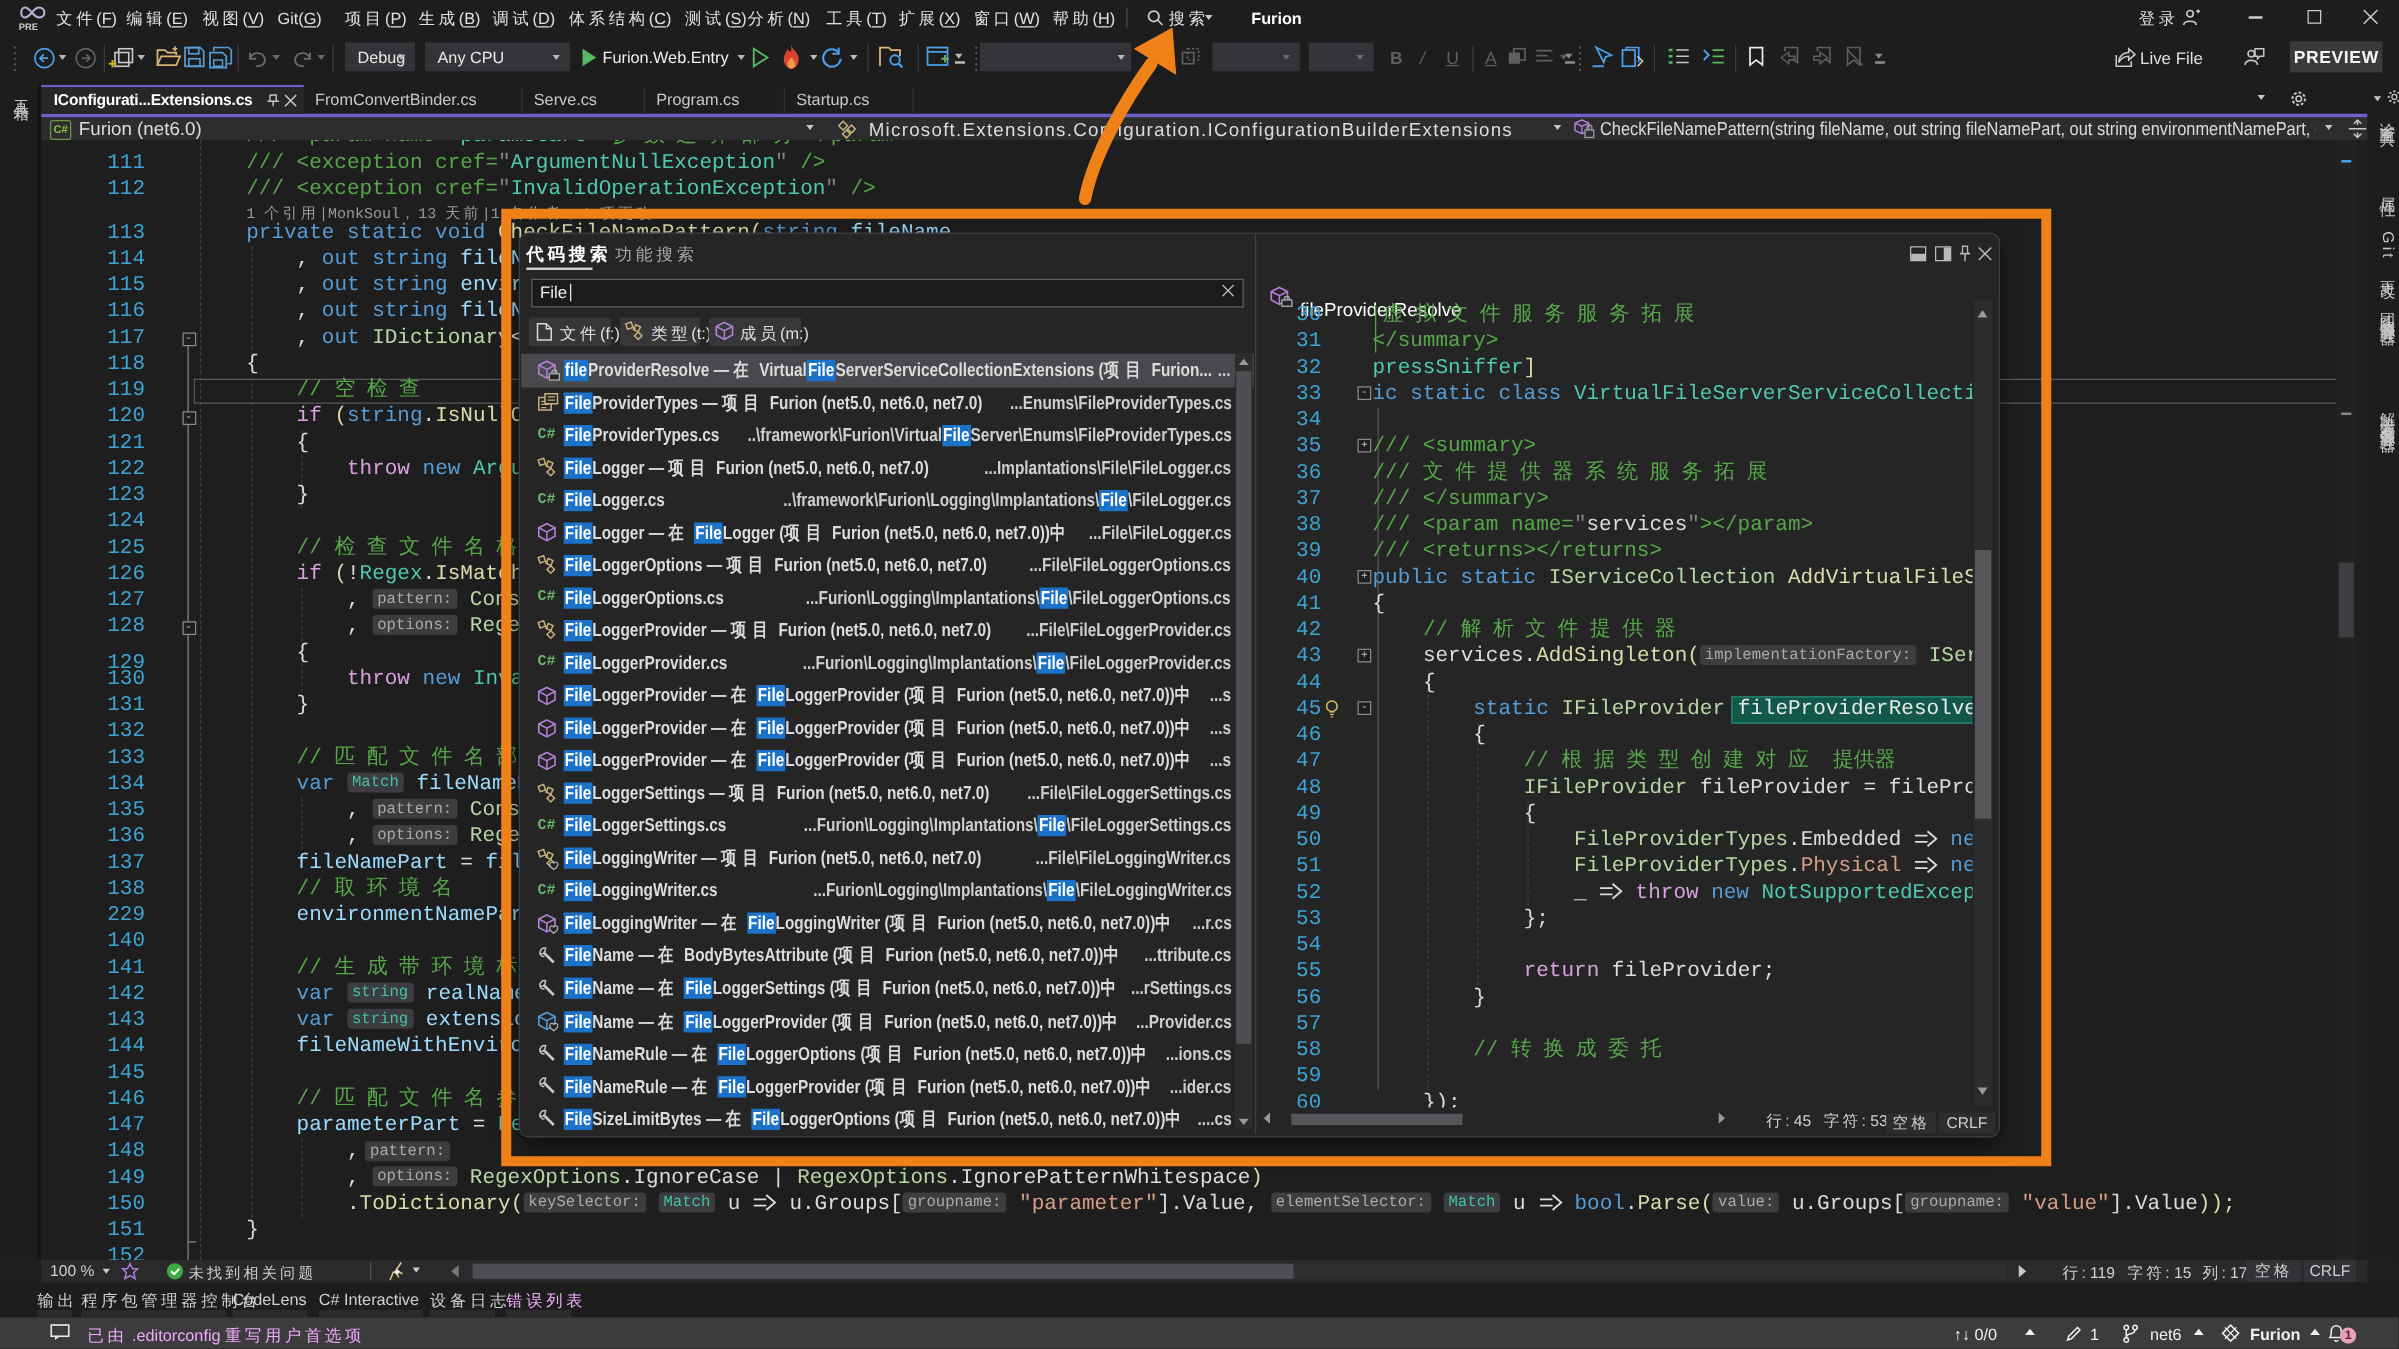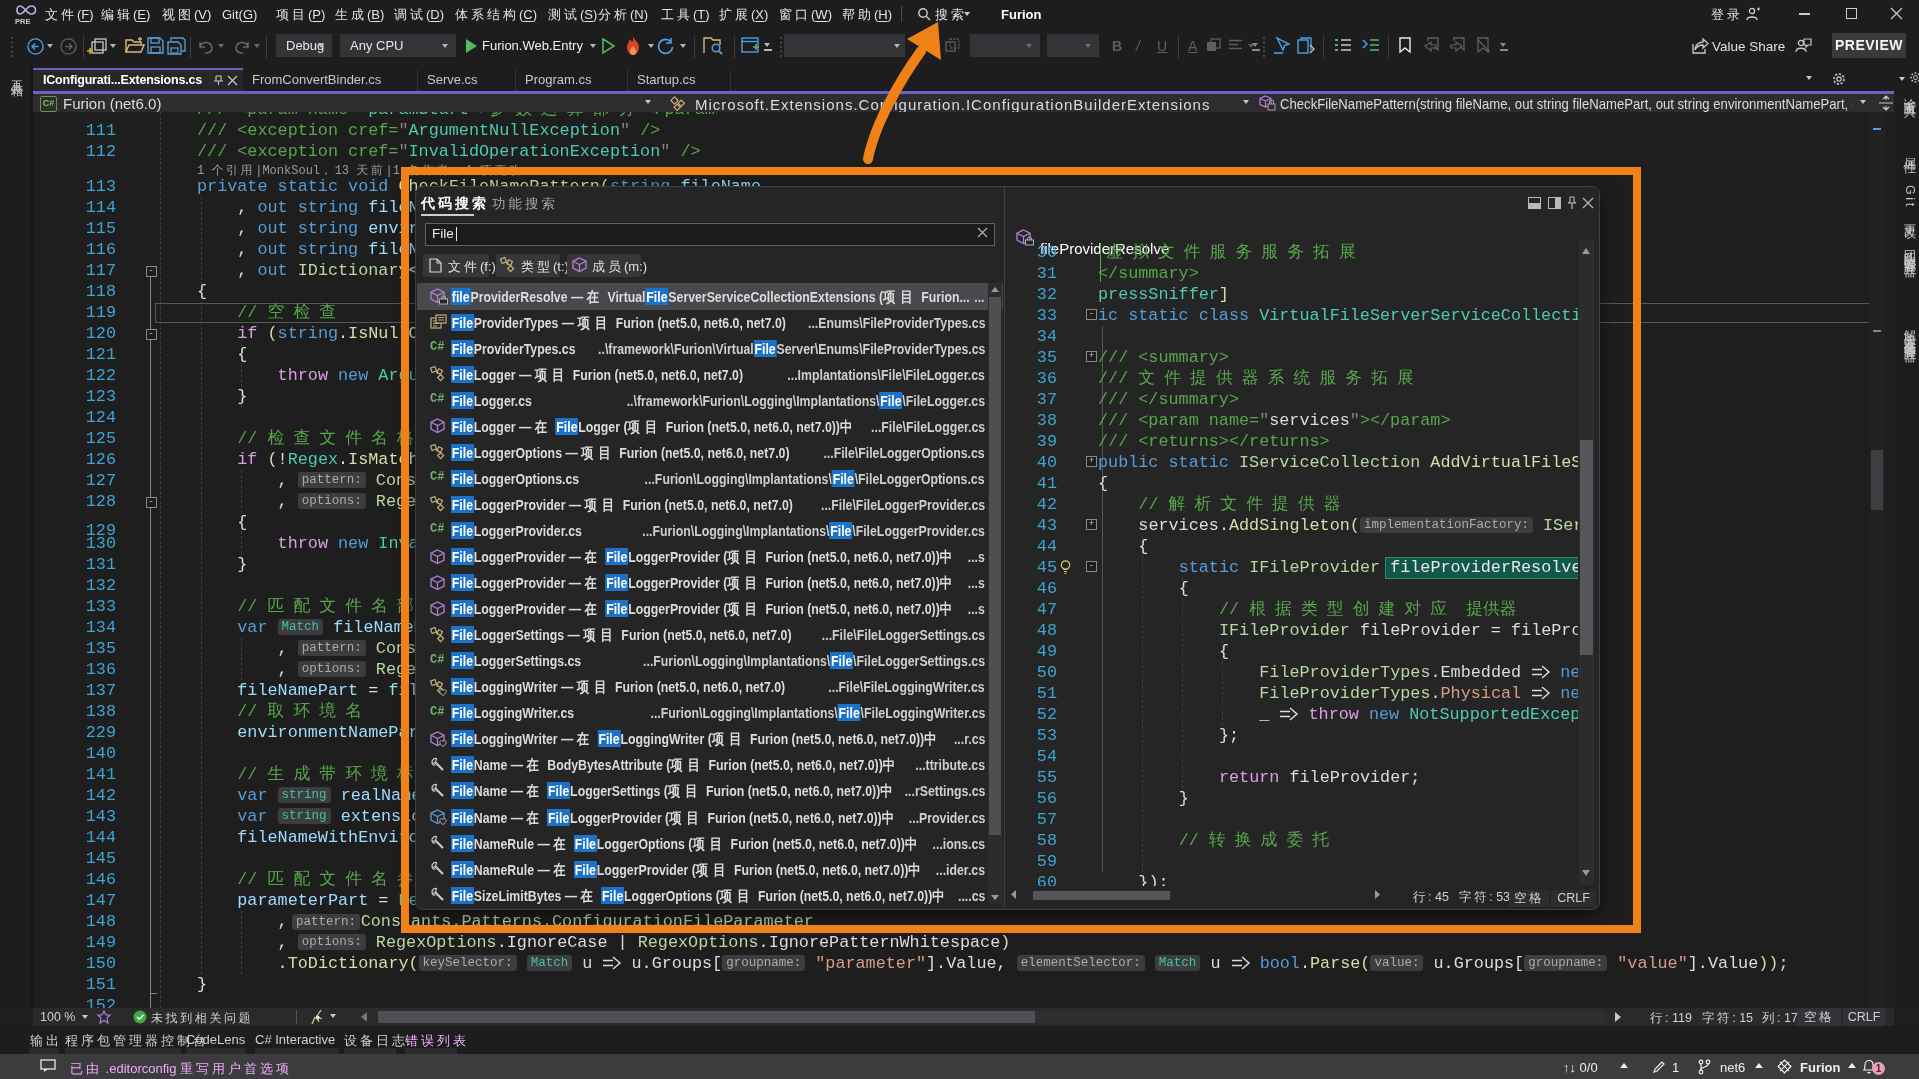--- a/index.html
+++ b/index.html
@@ -226,21 +226,21 @@
 <svg class="a" style="left:1476px;top:37px" width="17" height="17" viewBox="0 0 17 17">
     <path d="M2 1 L12 1 L12 15 L7 11 L2 15 Z" fill="none" stroke="#5f5f63" stroke-width="1.3"></path>
     <path d="M2 3 L14 15" stroke="#5f5f63" stroke-width="1.3"></path>
   </svg>
 <div class="a" style="left:1500px;top:49px;width:8px;height:1.5px;background:#8a8a8a"></div>
 <div class="car" style="left:1500px;top:43px;border-left-width:3px;border-right-width:3px;border-top:4px solid #8a8a8a"></div>
 <svg class="a" style="left:1692px;top:38px" width="17" height="16" viewBox="0 0 17 16">
     <path d="M1 6 L1 15 L13 15 L13 11" fill="none" stroke="#c8c8c8" stroke-width="1.3"></path>
     <path d="M3 12 C3 6 8 4 11 4 L11 1 L16 5.5 L11 10 L11 7 C8 7 5 8 3 12 Z" fill="none" stroke="#c8c8c8" stroke-width="1.3"></path>
   </svg>
-<div class="tb" style="left:1712px;top:39px;font-size:13.5px;color:#e0e0e0">Value Share</div>
+<div class="tb" style="left:1712px;top:39px;font-size:13.5px;color:#e0e0e0">Live File</div>
 <svg class="a" style="left:1795px;top:37px" width="17" height="17" viewBox="0 0 17 17">
     <circle cx="6" cy="6" r="2.6" fill="none" stroke="#c8c8c8" stroke-width="1.3"></circle>
     <path d="M1 15 C1 10 11 10 11 15" fill="none" stroke="#c8c8c8" stroke-width="1.3"></path>
     <path d="M9 2 L16 2 L16 8 L13 8 L11 10 L11 8 L9 8 Z" fill="none" stroke="#c8c8c8" stroke-width="1.2"></path>
   </svg>
 <div class="a" style="left:1832px;top:33px;width:74px;height:25px;background:#3a3a3c;color:#f5f5f5;font-weight:bold;font-size:14px;text-align:center;line-height:25px;letter-spacing:0.5px">PREVIEW</div>
 <div class="a" style="left:0;top:66px;width:33px;height:942px;background:#1d1d1d"></div>
 <div class="vt" style="left:8px;top:70px"><span class="z2" style="writing-mode:vertical-lr">工具箱</span></div>
 <div class="a" style="left:30px;top:66px;width:3px;height:942px;background:#161616"></div>
 <div class="a" style="left:33px;top:66px;width:1861px;height:4px;background:#1d1d1d"></div>
@@ -394,21 +394,20 @@
 <div class="cl" style="left:204.3px;top:589px"><span class="g">// <span class="zc">取环境名</span></span></div>
 <div class="cl" style="left:204.3px;top:610px"><span class="v">environmentNamePart</span><span class="w"> = </span><span class="v">fileNameMatch</span><span class="w">.Groups[...]</span></div>
 <div class="cl" style="left:204.3px;top:652px"><span class="g">// <span class="zc">生成带环境标识的文件名</span></span></div>
 <div class="cl" style="left:204.3px;top:673px"><span class="k">var </span><span class="hint ht">string</span> <span class="v">realName</span><span class="w"> = ...</span></div>
 <div class="cl" style="left:204.3px;top:694px"><span class="k">var </span><span class="hint ht">string</span> <span class="v">extension</span><span class="w"> = ...</span></div>
 <div class="cl" style="left:204.3px;top:715px"><span class="v">fileNameWithEnvironment</span><span class="w"> = ...</span></div>
 <div class="cl" style="left:204.3px;top:757px"><span class="g">// <span class="zc">匹配文件名参数部分</span></span></div>
 <div class="cl" style="left:204.3px;top:778px"><span class="v">parameterPart</span><span class="w"> = </span><span class="t">Regex</span><span class="w">.</span><span class="m">Matches</span><span class="p">(</span><span class="v">fileName</span></div>
 <div class="cl" style="left:244.6px;top:799px"><span class="w">, </span></div>
 <div class="a" style="left:259px;top:801px"><span class="hint">pattern:</span></div>
-<div class="cl" style="left:327.7px;top:799px"><span class="i">Constants.Patterns.ConfigurationFileParameter</span></div>
 <div class="cl" style="left:244.6px;top:820px"><span class="w">, </span><span class="hint">options:</span> <span class="i">RegexOptions</span><span class="w">.IgnoreCase | </span><span class="i">RegexOptions</span><span class="w">.IgnorePatternWhitespace</span><span class="p">)</span></div>
 <div class="cl" style="left:244.6px;top:841px"><span class="w">.</span><span class="m">ToDictionary</span><span class="p">(</span><span class="hint">keySelector:</span> <span class="hint ht">Match</span> <span class="w">u </span><svg width="19" height="12" viewBox="0 0 19 12" style="vertical-align:-1px">
         <path d="M1 3.5 h10 M1 8.5 h10" stroke="#dcdcdc" stroke-width="1.5"></path>
         <path d="M11 0 l7 6 -7 6" fill="none" stroke="#dcdcdc" stroke-width="1.5"></path>
       </svg><span class="w"> u.Groups[</span><span class="hint">groupname:</span> <span class="s">"parameter"</span><span class="w">].Value, </span><span class="hint">elementSelector:</span> <span class="hint ht">Match</span> <span class="w">u </span><svg width="19" height="12" viewBox="0 0 19 12" style="vertical-align:-1px">
         <path d="M1 3.5 h10 M1 8.5 h10" stroke="#dcdcdc" stroke-width="1.5"></path>
         <path d="M11 0 l7 6 -7 6" fill="none" stroke="#dcdcdc" stroke-width="1.5"></path>
       </svg><span class="w"> </span><span class="k">bool</span><span class="w">.</span><span class="m">Parse</span><span class="p">(</span><span class="hint">value:</span> <span class="w">u.Groups[</span><span class="hint">groupname:</span> <span class="s">"value"</span><span class="w">].Value</span><span class="p">));</span></div>
 <div class="cl" style="left:164px;top:862px"><span class="w">}</span></div>
 <div class="cl" style="left:164px;top:883px"></div>

